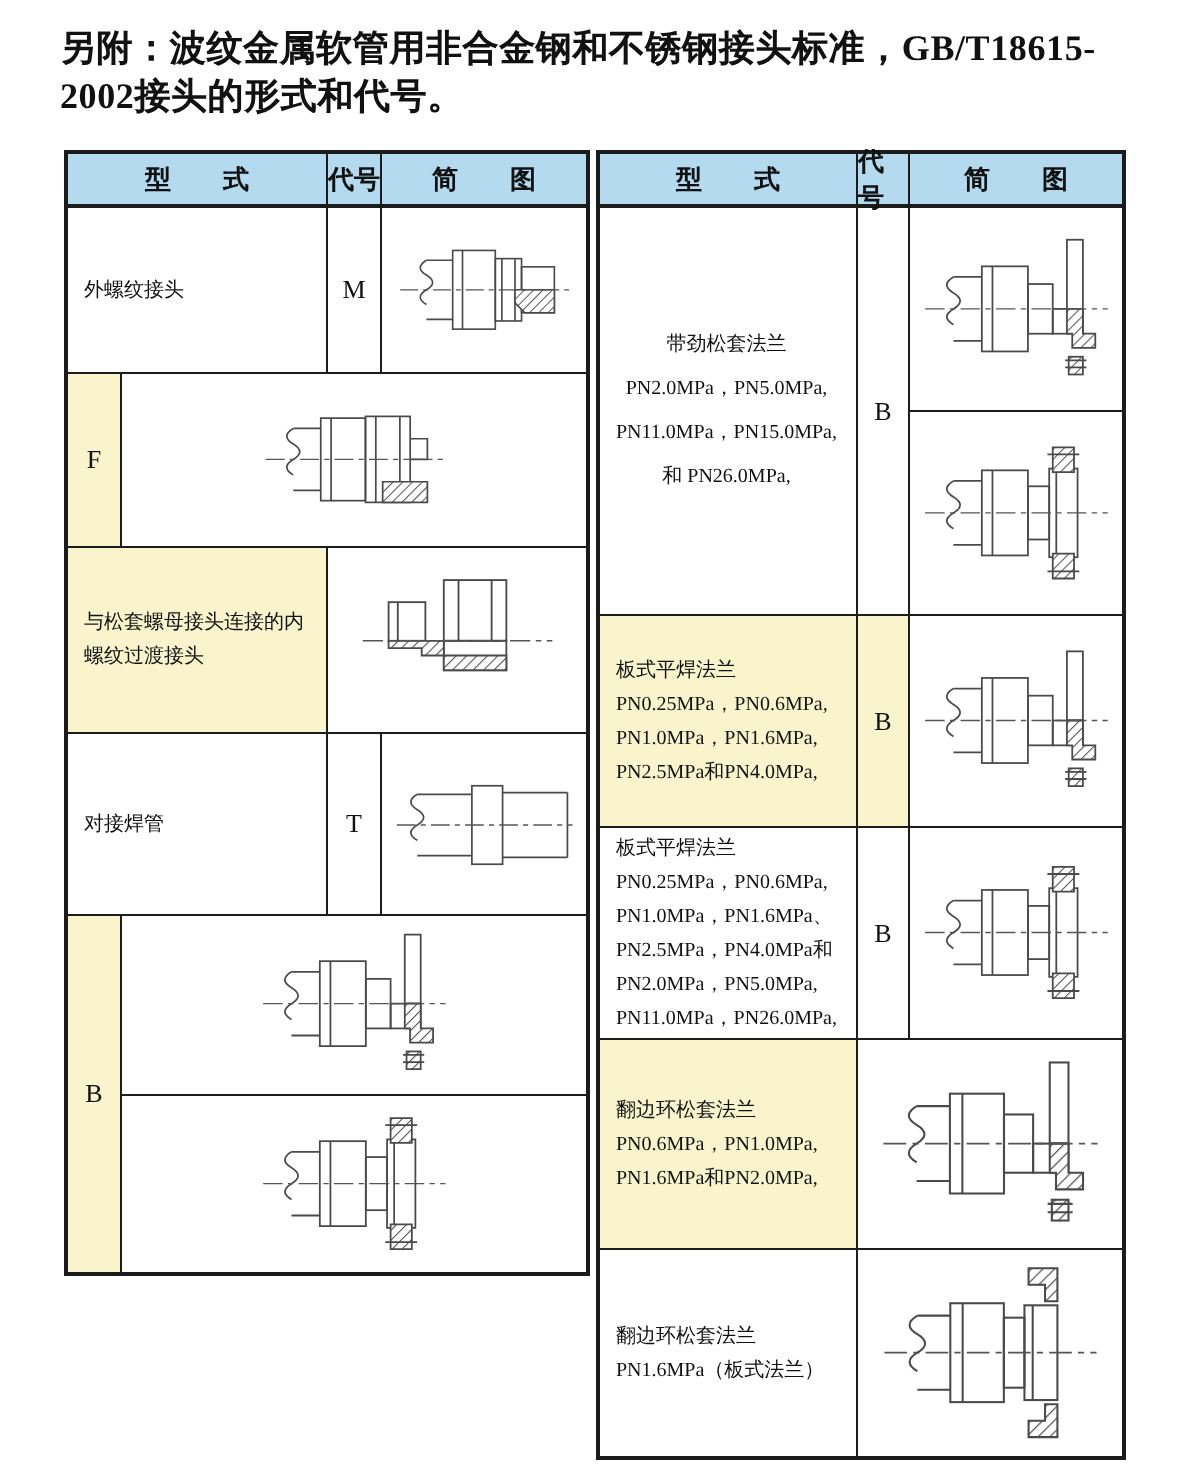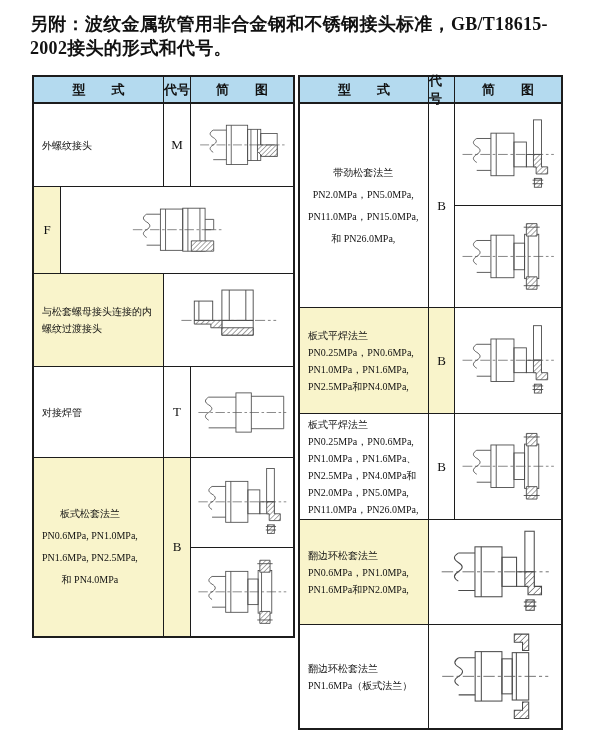--- a/index.html
+++ b/index.html
@@ -143,26 +143,20 @@
                   <rect x="48" y="22" width="18" height="46"></rect>
                   <path d="M66 26h38M66 64h38M104 26v38"></path>
                 </g>
                 <path d="M4 45h103" stroke="#555" stroke-width="0.8" fill="none" stroke-dasharray="11 3 3 3"></path>
               </svg>
             </div>
           </div>
       </div>
 
       <div class="row lh-wide" style="height:178px">
-        <div class="cell type hl">
-            <span class="ttext">板式松套法兰
-PN0.6MPa, PN1.0MPa,
-PN1.6MPa, PN2.5MPa,
-和 PN4.0MPa</span>
-          </div>
         <div class="cell code hl">
             <span>B</span>
           </div>
         <div class="cell dia">
           <div class="dwrap">
               <svg viewBox="0 0 110 90" preserveAspectRatio="xMidYMid meet">
                 <g stroke="#4a4a4a" fill="none" stroke-width="1">
                   <path d="M20 27c-5 3-5 6 0 9c5 3 5 6 0 9c-5 3-5 6 0 9"></path>
                   <path d="M20 27h16M20 63h16"></path>
                   <rect x="36" y="21" width="26" height="48"></rect>

